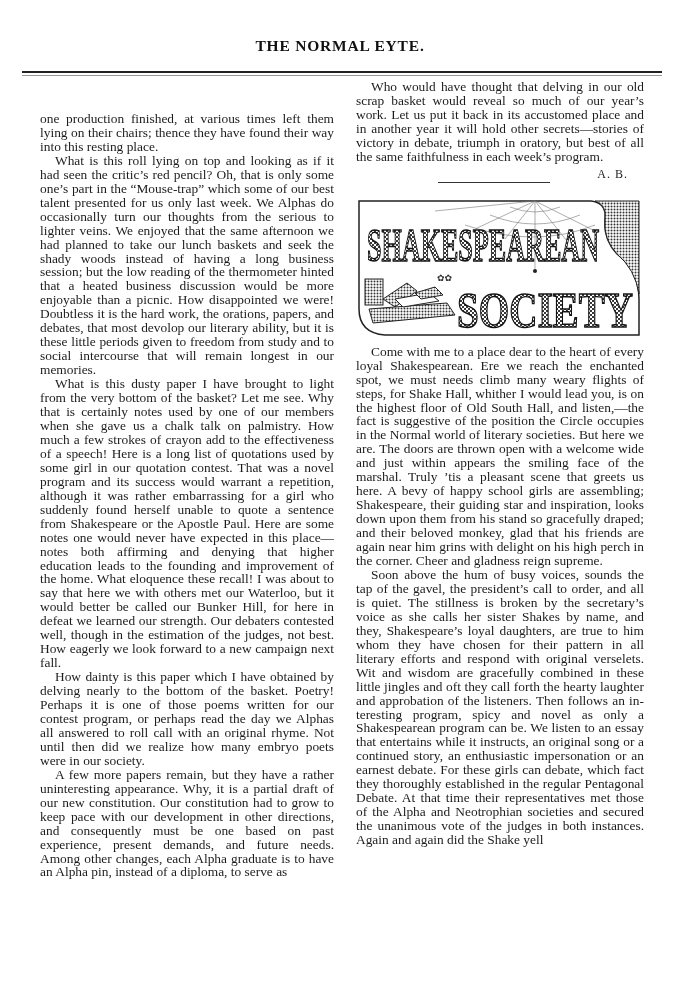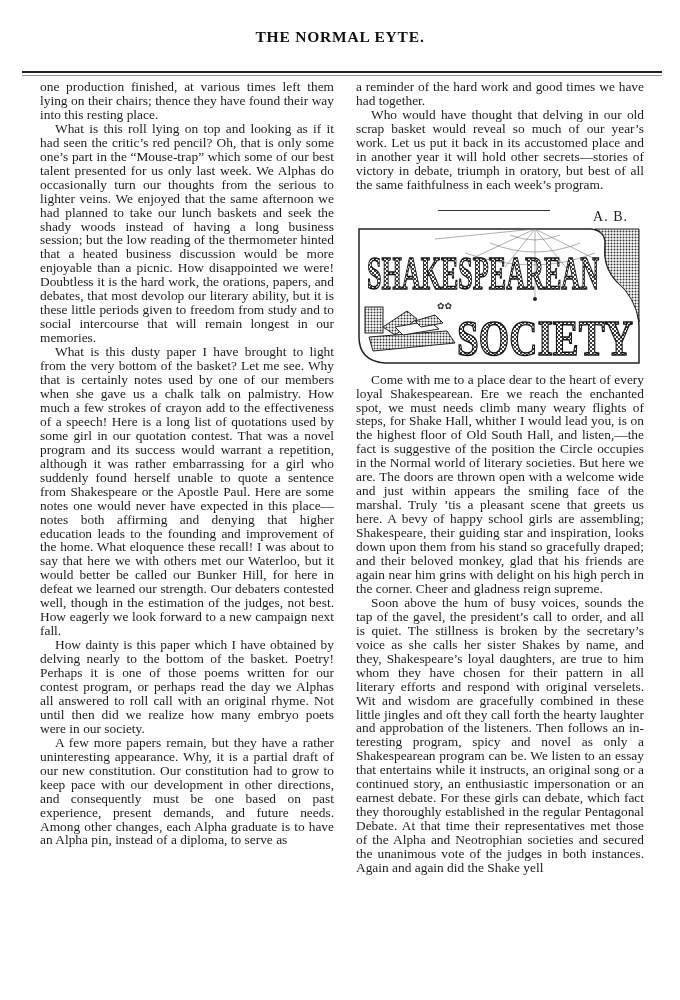--- a/index.html
+++ b/index.html
@@ -2,21 +2,21 @@
 <html><head>
 <meta charset="utf-8">
 <style>
   html, body { margin: 0; padding: 0; background: #ffffff; }
   body {
     width: 680px; height: 1000px; position: relative; overflow: hidden;
     font-family: "DejaVu Serif", "Liberation Serif", serif;
     color: #1a1a1a;
   }
   .masthead {
-    position: absolute; left: 0; top: 28px; width: 680px;
+    position: absolute; left: 0; top: 37px; width: 680px;
     text-align: center;
     font-family: "Liberation Serif", "DejaVu Serif", serif;
     font-weight: bold; font-size: 15.5px; letter-spacing: 0.8px;
     color: #111;
   }
   .rule-top {
     position: absolute; left: 22px; top: 71px; width: 640px; height: 0;
     border-top: 2.5px solid #222;
   }
   .rule-top-thin {
@@ -25,24 +25,24 @@
   }
   .col {
     position: absolute; top: 80px;
     font-family: "Liberation Serif", "DejaVu Serif", serif;
     font-size: 13.4px; line-height: 13.95px;
     text-align: justify; color: #1c1c1c;
   }
   .col-left { left: 40px; width: 294px; }
   .col-right { left: 356px; width: 288px; }
   .col p { margin: 0; text-indent: 15px; hyphens: manual; }
-  .col p.noindent { text-indent: 0; }
+  .col p.noindent { text-indent: 0; margin-top: 32px; }
   .col p.gap { }
   .sig {
-    float: right; font-size: 14px; letter-spacing: 1px; margin-right: 16px; margin-top: 18px;
+    float: right; font-size: 12px; letter-spacing: 1px; margin-right: 16px; margin-top: 4px;
   }
   .separator {
     width: 112px; height: 0; border-top: 1px solid #333;
     margin: 18px auto 16px auto; position: relative; left: -6px;
   }
   .banner {
     position: relative; width: 287px; height: 139px; margin: 0 0 7px -1px;
   }
   .banner svg { display: block; }
 </style>
@@ -55,21 +55,20 @@
 
 <div class="col col-left">
   <p class="noindent">one production finished, at various times left them lying on their chairs; thence they have found their way into this resting place.</p>
   <p>What is this roll lying on top and looking as if it had seen the critic’s red pencil? Oh, that is only some one’s part in the “Mouse-trap” which some of our best talent presented for us only last week. We Alphas do occasionally turn our thoughts from the serious to lighter veins. We enjoyed that the same afternoon we had planned to take our lunch baskets and seek the shady woods instead of having a long busi­ness session; but the low reading of the ther­mometer hinted that a heated business discussion would be more enjoyable than a picnic. How disappointed we were! Doubtless it is the hard work, the orations, papers, and debates, that most devolop our literary ability, but it is these little periods given to freedom from study and to social intercourse that will remain longest in our memories.</p>
   <p class="gap">What is this dusty paper I have brought to light from the very bottom of the basket? Let me see. Why that is certainly notes used by one of our members when she gave us a chalk talk on palmistry. How much a few strokes of crayon add to the effectiveness of a speech! Here is a long list of quotations used by some girl in our quotation contest. That was a novel program and its success would warrant a repeti­tion, although it was rather embarrassing for a girl who suddenly found herself unable to quote a sentence from Shakespeare or the Apostle Paul. Here are some notes one would never have ex­pected in this place—notes both affirming and denying that higher education leads to the founding and improvement of the home. What eloquence these recall! I was about to say that here we with others met our Waterloo, but it would better be called our Bunker Hill, for here in defeat we learned our strength. Our debaters contested well, though in the estima­tion of the judges, not best. How eagerly we look forward to a new campaign next fall.</p>
   <p class="gap">How dainty is this paper which I have ob­tained by delving nearly to the bottom of the basket. Poetry! Perhaps it is one of those poems written for our contest program, or per­haps read the day we Alphas all answered to roll call with an original rhyme. Not until then did we realize how many embryo poets were in our society.</p>
   <p class="gap">A few more papers remain, but they have a rather uninteresting appearance. Why, it is a partial draft of our new constitution. Our con­stitution had to grow to keep pace with our development in other directions, and conse­quently must be one based on past experience, present demands, and future needs. Among other changes, each Alpha graduate is to have an Alpha pin, instead of a diploma, to serve as</p>
 </div>
 
 <div class="col col-right">
-  <p class="noindent">a reminder of the hard work and good times we have had together.</p>
   <p><span>Who would have thought that delving in our old scrap basket would reveal so much of our year’s work. Let us put it back in its accus­tomed place and in another year it will hold other secrets—stories of victory in debate, tri­umph in oratory, but best of all the same faith­fulness in each week’s program.</span><span class="sig">A. B.</span></p>
   <div class="separator"></div>
 
   <div class="banner">
     <svg width="287" height="139" viewBox="0 0 287 139" xmlns="http://www.w3.org/2000/svg">
       <defs>
         <pattern id="bark" width="4" height="4" patternUnits="userSpaceOnUse">
           <rect width="4" height="4" fill="#fff"></rect>
           <path d="M0 0 L4 4 M4 0 L0 4" stroke="#222" stroke-width="0.9"></path>
         </pattern>

